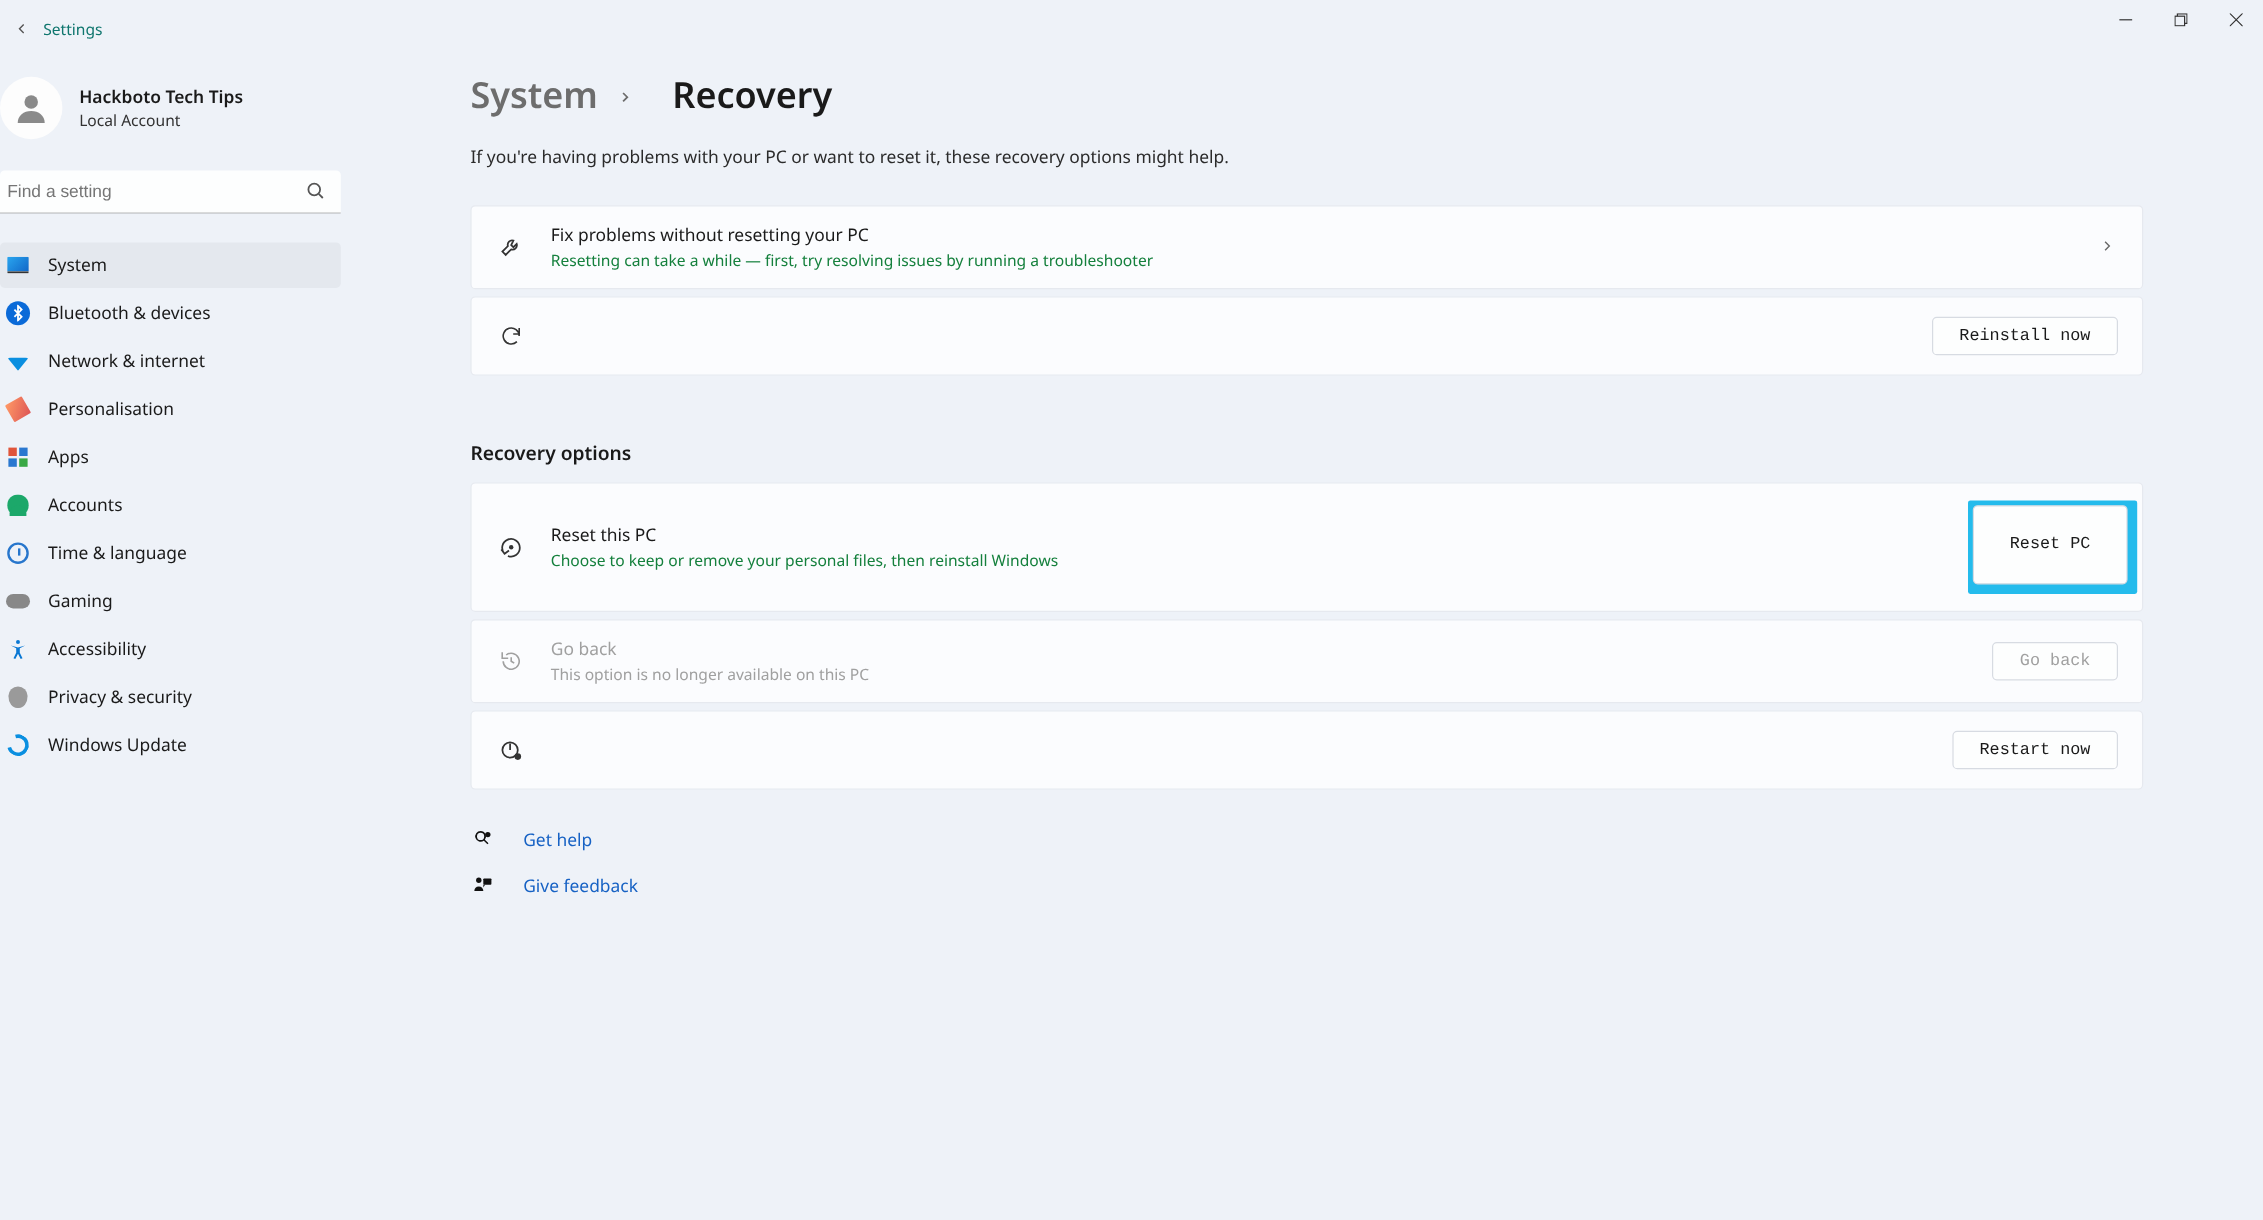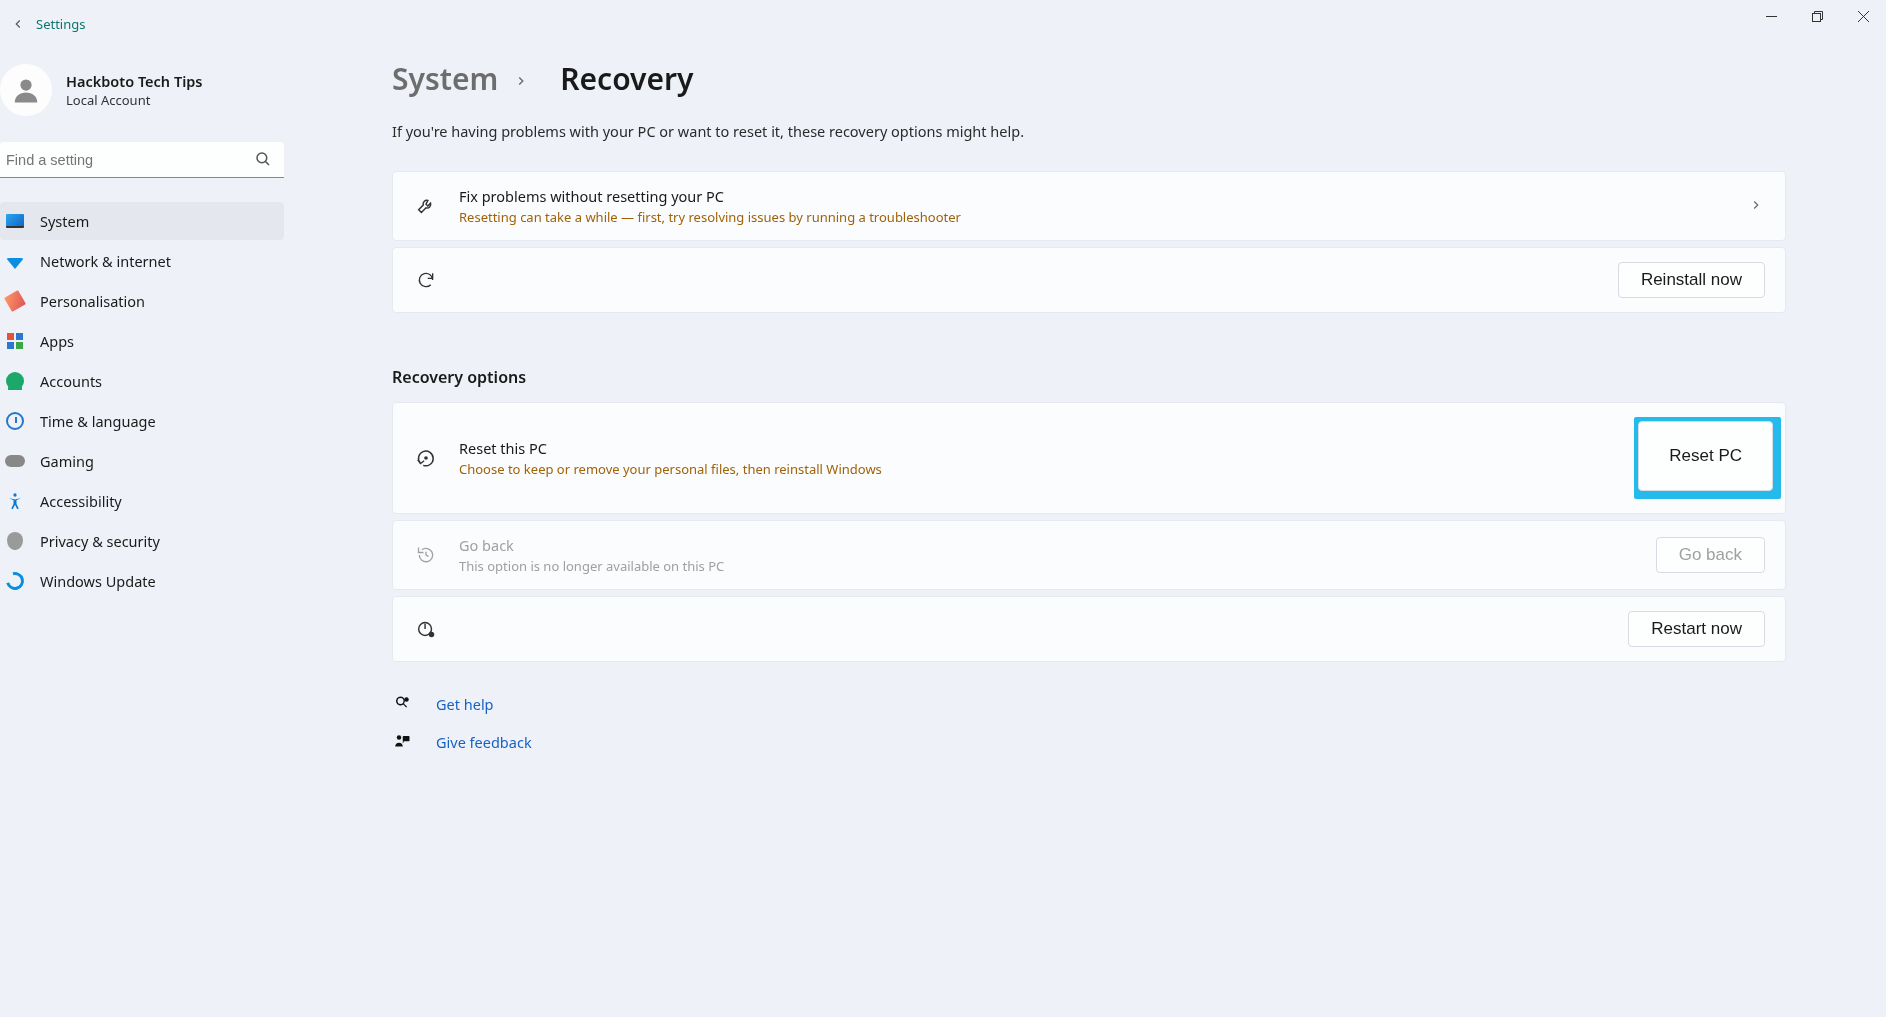--- a/index.html
+++ b/index.html
@@ -151,43 +151,43 @@
     margin-bottom: 6px;
     min-height: 66px;
   }
   .card .card-icon {
     width: 26px; height: 26px;
     display:flex; align-items:center; justify-content:center;
     color:#333;
   }
   .card .card-text { flex:1; }
   .card .card-title { font-size: 14.5px; color:#1a1a1a; }
-  .card .card-sub { font-size: 13px; color:#a16207; margin-top:2px; }
+  .card .card-sub { font-size: 13px; color:#15803d; margin-top:2px; }
   .card .card-action { margin-left:auto; }
   .card.disabled .card-title,
   .card.disabled .card-sub,
   .card.disabled .card-icon { color: #a0a0a0; }
   .chevron {
     width: 16px; color:#666;
   }
 
   .section-label {
     font-size: 16px;
     font-weight: 600;
     margin: 53px 0 14px 0;
   }
 
   .btn {
     background:#fdfefe;
     border:1px solid #d7dbe2;
     border-radius:4px;
     padding: 7px 22px;
-    font-size:17px;
+    font-size:14px;
     color:#1a1a1a;
-    font-family: Liberation Sans, sans-serif;
+    font-family: Liberation Mono, monospace;
     text-align: center;
   }
   .btn:disabled { color:#a0a0a0; }
   .highlight {
     background:#24bbec;
     padding: 4px 8px 8px 4px;
     display:inline-block;
     border-radius:2px;
   }
   .highlight .btn { border:1px solid #d7dbe2; background:#fdfefe; }
@@ -271,20 +271,30 @@
 
     <div class="nav">
       <div class="nav-item selected">
         <span class="nav-icon">
             <span class="ic-system"></span>
           </span>
         <span>System</span>
       </div>
       <div class="nav-item">
         <span class="nav-icon">
+            <span class="ic-bt">
+              <svg width="10" height="14" viewBox="0 0 10 14" fill="none" stroke="#fff" stroke-width="1.5">
+                <path d="M2 4l6 6-3 3V1l3 3-6 6"></path>
+              </svg>
+            </span>
+          </span>
+        <span>Bluetooth &amp; devices</span>
+      </div>
+      <div class="nav-item">
+        <span class="nav-icon">
             <span class="ic-net"></span>
           </span>
         <span>Network &amp; internet</span>
       </div>
       <div class="nav-item">
         <span class="nav-icon">
             <span class="ic-pers"></span>
           </span>
         <span>Personalisation</span>
       </div>

